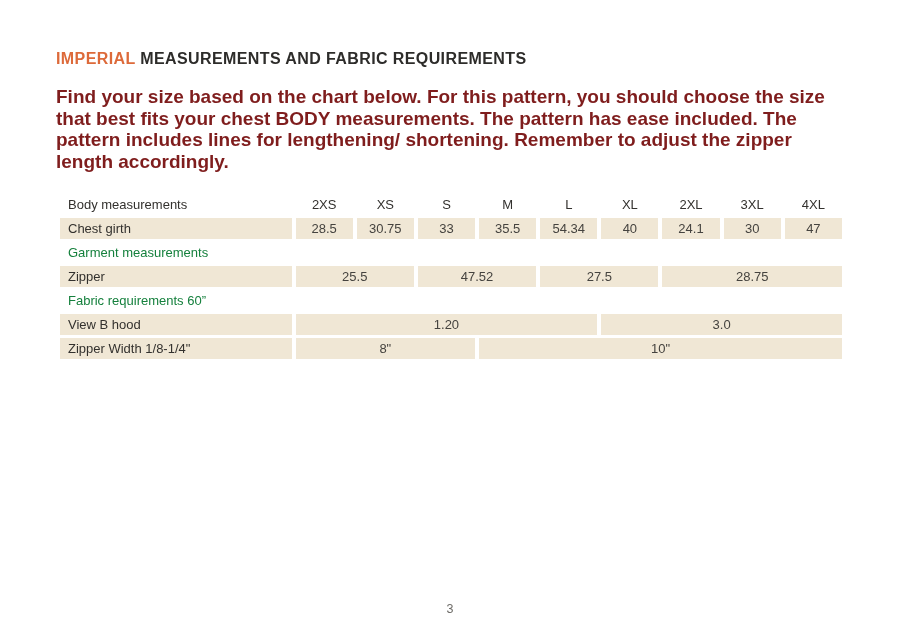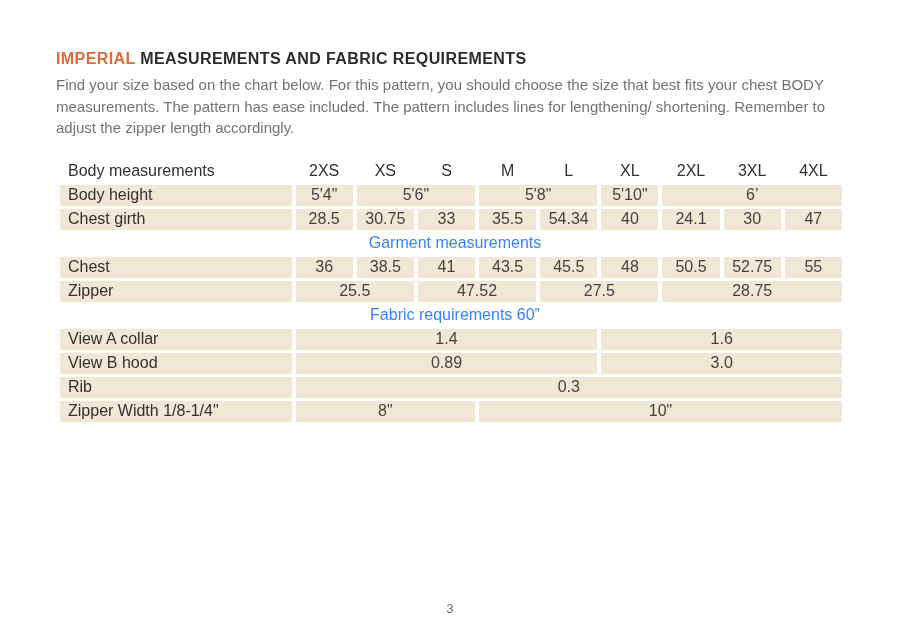--- a/index.html
+++ b/index.html
@@ -11,39 +11,40 @@
     position: relative;
     overflow: hidden;
   }
   .page { padding: 50px 54px 0 56px; }
 
   .heading {
     font-size: 16px;
     font-weight: 700;
     letter-spacing: 0.4px;
     color: #2d2c2a;
-    margin: 0 0 6px 0;
+    margin: 0 0 18px 0;
   }
   .heading .accent { color: #dd6a3a; }
 
   .intro {
-    font-size: 15px;
+    font-size: 19px;
     line-height: 21.5px;
-    color: #737373;
+    color: #7f1d1d;
     max-width: 800px;
     margin: 0;
+    font-weight: bold;
   }
 
   table.size-table {
     border-collapse: separate;
     border-spacing: 4px 3px;
     table-layout: fixed;
     width: 790px;
     margin: 19px 0 0 0;
-    font-size: 16px;
+    font-size: 13px;
   }
   table.size-table td, table.size-table th {
     height: 21px;
     padding: 0;
     font-weight: 400;
     background: #f0e7d5;
     color: #45433f;
     text-align: center;
     vertical-align: middle;
     white-space: nowrap;
@@ -53,23 +54,23 @@
     text-align: left;
     padding-left: 8px;
     color: #33312e;
   }
   table.size-table tr.head-row th {
     background: transparent;
     color: #33312e;
   }
   table.size-table tr.section-row td {
     background: transparent;
-    text-align: center;
+    text-align: left;
     padding-left: 8px;
-    color: #3b82f6;
+    color: #15803d;
   }
 
   .page-number {
     position: absolute;
     bottom: 26px;
     left: 0;
     width: 100%;
     text-align: center;
     font-size: 12.5px;
     color: #6e6c68;
@@ -106,77 +107,48 @@
           <th>M</th>
           <th>L</th>
           <th>XL</th>
           <th>2XL</th>
           <th>3XL</th>
           <th>4XL</th>
         </tr>
       </thead>
     <tbody>
         <tr>
-          <td class="label-cell">Body height</td>
-          <td colspan="1">5'4"</td>
-          <td colspan="2">5'6"</td>
-          <td colspan="2">5'8"</td>
-          <td colspan="1">5'10"</td>
-          <td colspan="3">6’</td>
-        </tr>
-        <tr>
           <td class="label-cell">Chest girth</td>
           <td colspan="1">28.5</td>
           <td colspan="1">30.75</td>
           <td colspan="1">33</td>
           <td colspan="1">35.5</td>
           <td colspan="1">54.34</td>
           <td colspan="1">40</td>
           <td colspan="1">24.1</td>
           <td colspan="1">30</td>
           <td colspan="1">47</td>
         </tr>
         <tr class="section-row">
           <td colspan="10">Garment measurements</td>
         </tr>
         <tr>
-          <td class="label-cell">Chest</td>
-          <td colspan="1">36</td>
-          <td colspan="1">38.5</td>
-          <td colspan="1">41</td>
-          <td colspan="1">43.5</td>
-          <td colspan="1">45.5</td>
-          <td colspan="1">48</td>
-          <td colspan="1">50.5</td>
-          <td colspan="1">52.75</td>
-          <td colspan="1">55</td>
-        </tr>
-        <tr>
           <td class="label-cell">Zipper</td>
           <td colspan="2">25.5</td>
           <td colspan="2">47.52</td>
           <td colspan="2">27.5</td>
           <td colspan="3">28.75</td>
         </tr>
         <tr class="section-row">
           <td colspan="10">Fabric requirements 60”</td>
         </tr>
         <tr>
-          <td class="label-cell">View A collar</td>
-          <td colspan="5">1.4</td>
-          <td colspan="4">1.6</td>
-        </tr>
-        <tr>
           <td class="label-cell">View B hood</td>
-          <td colspan="5">0.89</td>
+          <td colspan="5">1.20</td>
           <td colspan="4">3.0</td>
-        </tr>
-        <tr>
-          <td class="label-cell">Rib</td>
-          <td colspan="9">0.3</td>
         </tr>
         <tr>
           <td class="label-cell">Zipper Width 1/8-1/4"</td>
           <td colspan="3">8"</td>
           <td colspan="6">10"</td>
         </tr>
       </tbody>
   </table>
 
 </div>

